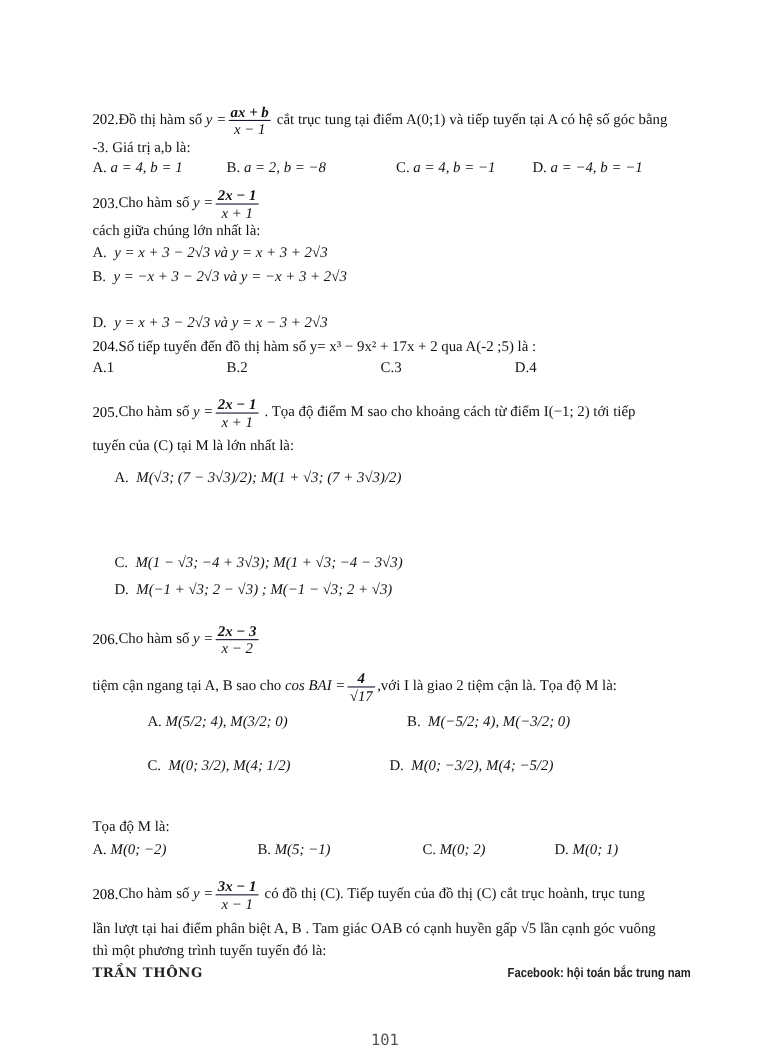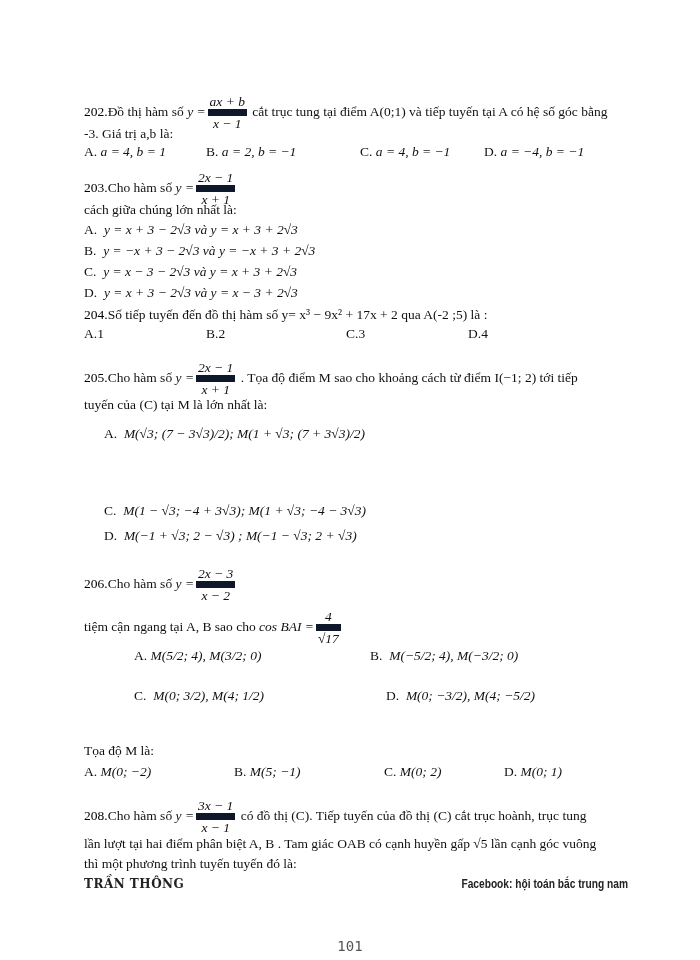--- a/index.html
+++ b/index.html
@@ -3,21 +3,21 @@
 <meta charset="utf-8">
 <style>
   html, body { margin:0; padding:0; background:#ffffff; }
   body { width:700px; height:960px; position:relative; overflow:hidden;
          font-family:"Liberation Serif","DejaVu Serif",serif; font-size:13.5px; color:#111; }
   .page { position:absolute; left:0; top:0; width:700px; height:960px; }
   .line { position:absolute; left:84px; white-space:nowrap; line-height:16px; }
   .num { color:#000000; font-weight:normal;margin-top:32px; }
   .m { font-style:italic; }
   .frac { display:inline-block; vertical-align:middle; text-align:center; font-style:italic; margin:0 2px; }
-  .frac .n { display:block; border-bottom:7px solid #0f172a; padding:0 2px; line-height:15px; }
+  .frac .n { display:block; border-bottom:1px solid #0f172a; padding:0 2px; line-height:15px;font-weight:bold; }
   .frac .d { display:block; line-height:15px; padding:0 2px; }
   .opt { position:absolute; white-space:nowrap; }
   .footer-left { position:absolute; left:84px; top:877px; font-family:"DejaVu Serif",serif;
                  font-size:12px; font-weight:bold; letter-spacing:0.5px; color:#222; }
   .footer-right { position:absolute; right:72px; top:877px; font-family:"Liberation Sans Narrow","Liberation Sans",sans-serif;
                   font-size:12px; font-weight:bold; color:#222; transform:scaleX(0.85); transform-origin:right; }
   .page-num { position:absolute; left:0; width:700px; top:938px; text-align:center;
               font-family:"DejaVu Sans Mono",monospace; font-size:14px; color:#555; }
 </style>
 </head>
@@ -26,33 +26,32 @@
 <div class="page">
 
   <div class="line" style="top:94px;">
     <span class="num">202.</span><span>Đồ thị hàm số</span>
     <span class="m">y =</span><span class="frac"><span class="n">ax + b</span><span class="d">x − 1</span></span>
     <span>cắt trục tung tại điểm A(0;1) và tiếp tuyến tại A có hệ số góc bằng</span>
   </div>
   <div class="line" style="top:126px;">-3. Giá trị a,b là:</div>
   <div class="line" style="top:144px; left:84px; width:520px;">
     <span class="opt" style="left:0;"><span>A.</span> <span class="m">a = 4, b = 1</span></span>
-    <span class="opt" style="left:122px;"><span>B.</span> <span class="m">a = 2, b = −1</span></span>
+    <span class="opt" style="left:122px;"><span>B.</span> <span class="m">a = 2, b = −8</span></span>
     <span class="opt" style="left:276px;"><span>C.</span> <span class="m">a = 4, b = −1</span></span>
     <span class="opt" style="left:400px;"><span>D.</span> <span class="m">a = −4, b = −1</span></span>
   </div>
 
   <div class="line" style="top:170px;">
     <span class="num">203.</span><span>Cho hàm số</span>
     <span class="m">y =</span><span class="frac"><span class="n">2x − 1</span><span class="d">x + 1</span></span>
   </div>
   <div class="line" style="top:202px;">cách giữa chúng lớn nhất là:</div>
   <div class="line" style="top:222px;"><span>A.</span>&nbsp; <span class="m">y = x + 3 − 2√3  và  y = x + 3 + 2√3</span></div>
   <div class="line" style="top:243px;"><span>B.</span>&nbsp; <span class="m">y = −x + 3 − 2√3  và  y = −x + 3 + 2√3</span></div>
-  <div class="line" style="top:264px;"><span>C.</span>&nbsp; <span class="m">y = x − 3 − 2√3  và  y = x + 3 + 2√3</span></div>
   <div class="line" style="top:285px;"><span>D.</span>&nbsp; <span class="m">y = x + 3 − 2√3  và  y = x − 3 + 2√3</span></div>
 
   <div class="line" style="top:307px;">
     <span class="num">204.</span><span>Số tiếp tuyến đến đồ thị hàm số y= x³ − 9x² + 17x + 2  qua A(-2 ;5) là :</span>
   </div>
   <div class="line" style="top:326px; width:520px;">
     <span class="opt" style="left:0;"><span>A.</span><span>1</span></span>
     <span class="opt" style="left:122px;"><span>B.</span><span>2</span></span>
     <span class="opt" style="left:262px;"><span>C.</span><span>3</span></span>
     <span class="opt" style="left:384px;"><span>D.</span><span>4</span></span>
@@ -67,26 +66,26 @@
   <div class="line" style="top:426px; left:104px;"><span>A.</span>&nbsp; <span class="m">M(√3; (7 − 3√3)/2);  M(1 + √3; (7 + 3√3)/2)</span></div>
   <div class="line" style="top:503px; left:104px;"><span>C.</span>&nbsp; <span class="m">M(1 − √3; −4 + 3√3);  M(1 + √3; −4 − 3√3)</span></div>
   <div class="line" style="top:528px; left:104px;"><span>D.</span>&nbsp; <span class="m">M(−1 + √3; 2 − √3) ;  M(−1 − √3; 2 + √3)</span></div>
 
   <div class="line" style="top:566px;">
     <span class="num">206.</span><span>Cho hàm số</span>
     <span class="m">y =</span><span class="frac"><span class="n">2x − 3</span><span class="d">x − 2</span></span>
   </div>
   <div class="line" style="top:609px;">
     <span>tiệm cận ngang tại A, B sao cho</span>
-    <span class="m">cos BAI =</span><span class="frac"><span class="n">4</span><span class="d">√17</span></span>
+    <span class="m">cos BAI =</span><span class="frac"><span class="n">4</span><span class="d">√17</span></span><span>,với I là giao 2 tiệm cận là. Tọa độ M là:</span>
   </div>
   <div class="line" style="top:648px; left:134px;"><span>A.</span> <span class="m">M(5/2; 4), M(3/2; 0)</span></div>
   <div class="line" style="top:648px; left:370px;"><span>B.</span>&nbsp; <span class="m">M(−5/2; 4), M(−3/2; 0)</span></div>
   <div class="line" style="top:688px; left:134px;"><span>C.</span>&nbsp; <span class="m">M(0; 3/2), M(4; 1/2)</span></div>
-  <div class="line" style="top:688px; left:386px;"><span>D.</span>&nbsp; <span class="m">M(0; −3/2), M(4; −5/2)</span></div>
+  <div class="line" style="top:688px; left:354px;"><span>D.</span>&nbsp; <span class="m">M(0; −3/2), M(4; −5/2)</span></div>
 
   <div class="line" style="top:743px;">Tọa độ M là:</div>
   <div class="line" style="top:764px; width:530px;">
     <span class="opt" style="left:0;"><span>A.</span>&nbsp;<span class="m">M(0; −2)</span></span>
     <span class="opt" style="left:150px;"><span>B.</span>&nbsp;<span class="m">M(5; −1)</span></span>
     <span class="opt" style="left:300px;"><span>C.</span>&nbsp;<span class="m">M(0; 2)</span></span>
     <span class="opt" style="left:420px;"><span>D.</span>&nbsp;<span class="m">M(0; 1)</span></span>
   </div>
 
   <div class="line" style="top:798px;">

